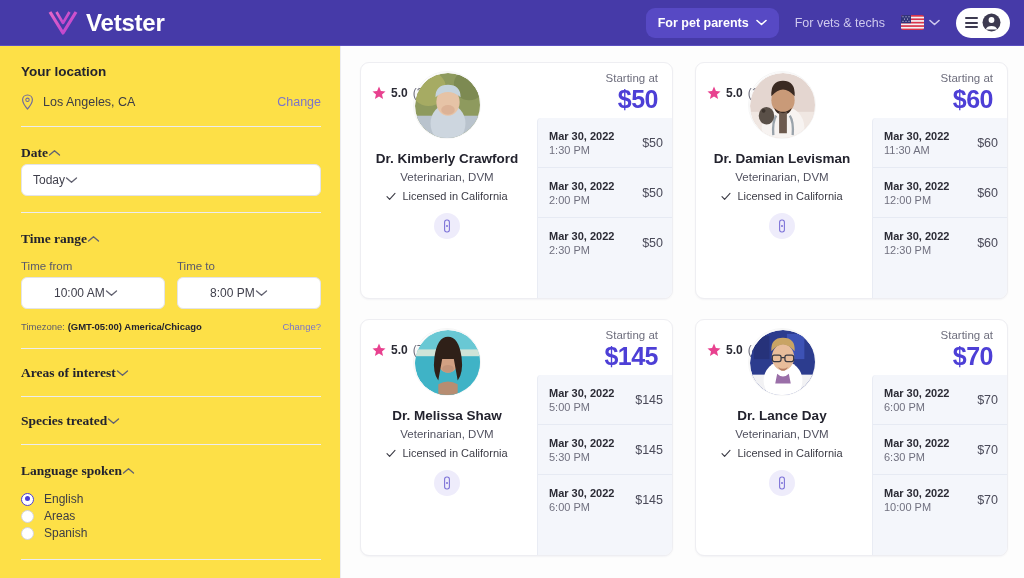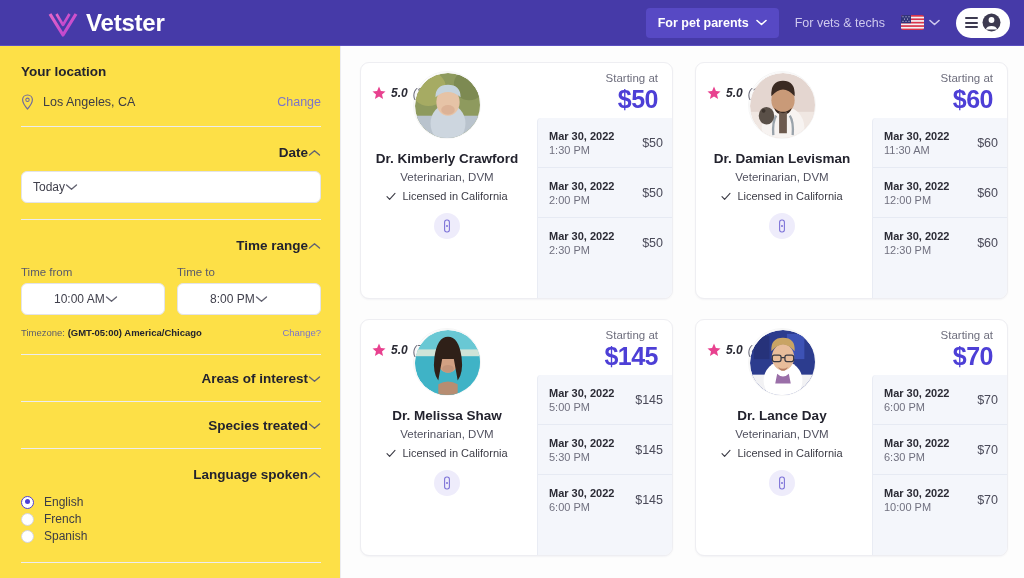--- a/index.html
+++ b/index.html
@@ -13,33 +13,33 @@
 
   
   .header {
     height: 46px; width: 100%;
     background: #463aa8;
     display: flex; align-items: center;
     padding: 0 14px 0 48px;
     position: relative;
     border-bottom: 1px solid #5b4fc0;
   }
-  .brand { display: flex; align-items: flex-end; gap: 8px; }
+  .brand { display: flex; align-items: flex-start; gap: 8px; }
   .brand-mark { width: 30px; height: 26px; display: block; }
   .brand-name {
     color: #ffffff; font-size: 24px; font-weight: bold;
     letter-spacing: -0.2px;
   }
   .header-right {
     margin-left: auto; display: flex; align-items: center; gap: 16px;
   }
   .pill-btn {
     background: #5749c4; color: #ffffff;
     font-size: 12.5px; font-weight: bold;
-    padding: 8px 12px; border-radius: 4px;
+    padding: 8px 12px; border-radius: 9px;
     display: flex; align-items: center; gap: 7px;
     cursor: pointer; border: none;
     font-family: "Liberation Sans", sans-serif;
   }
   .nav-link {
     color: #cfc9ee; font-size: 12.5px; cursor: pointer;
     white-space: nowrap;
   }
   .lang-wrap { display: flex; align-items: center; gap: 5px; cursor: pointer; }
   .flag { width: 23px; height: 15px; border-radius: 2px; display: block; }
@@ -63,34 +63,35 @@
     background: #fde047;
     padding: 0 19px 0 21px;
     border-right: 1px solid #ececf0;
     overflow: hidden;
   }
   .sec { border-bottom: 1px solid #ececf0; padding: 18px 0 16px 0; }
   .sec-title {
     font-size: 13.5px; font-weight: bold; color: #23232e;
   }
   .sec-head {
-    display: flex; align-items: center; justify-content: flex-end;
+    display: flex; align-items: center; justify-content: flex-start;
     cursor: pointer;
+    font-family: Liberation Serif, serif;
   }
   .chev-g { width: 13px; height: 8px; display: block; }
   .loc-row {
     display: flex; align-items: center; margin-top: 15px;
   }
   .pin-ic { width: 13px; height: 16px; margin-right: 9px; display: block; }
   .loc-text { font-size: 12.5px; color: #3c3c46; }
   .link {
     margin-left: auto; font-size: 12.5px; color: #7b75c9; cursor: pointer;
   }
   .select {
-    margin-top: 11px;
+    margin-top: 3px;
     height: 32px; width: 100%;
     border: 1px solid #e3e3e9; border-radius: 6px;
     background: #fff;
     display: flex; align-items: center;
     padding: 0 11px;
     font-size: 12px; color: #40404c;
     cursor: pointer;
   }
   .select .chev-g { margin-left: auto; }
   .two-col { display: flex; gap: 12px; margin-top: 13px; }
@@ -137,21 +138,21 @@
     border-radius: 9px;
     height: 237px;
     position: relative;
     overflow: hidden;
     box-shadow: 0 1px 2px rgba(30,30,60,0.045);
   }
   .card-top {
     display: flex; justify-content: space-between;
     padding: 9px 12px 0 11px;
   }
-  .rating { display: flex; align-items: center; gap: 5px; font-style: italic; }
+  .rating { display: flex; align-items: center; gap: 5px; }
   .star { width: 14px; height: 14px; display: block; }
   .rating-val { font-size: 12px; font-weight: bold; color: #2b2b35; }
   .rating-cnt { font-size: 12px; color: #6e6e7d; }
   .price-box { text-align: right; padding-right: 2px; }
   .price-label { font-size: 11.5px; color: #6e6e7d; line-height: 1.1; }
   .price-val {
     font-size: 25px; font-weight: bold; color: #4d3fd6;
     line-height: 1.15; letter-spacing: -0.5px;
   }
   .vet-col {
@@ -388,21 +389,21 @@
             </svg>
         </span>
       </div>
       <div class="radio-list">
         <div class="radio-row">
           <span class="radio on"></span>
           <span class="radio-lab">English</span>
         </div>
         <div class="radio-row">
           <span class="radio"></span>
-          <span class="radio-lab">French</span>
+          <span class="radio-lab">Areas</span>
         </div>
         <div class="radio-row">
           <span class="radio"></span>
           <span class="radio-lab">Spanish</span>
         </div>
       </div>
     </div>
 
     <div class="sec sec-collapsed">
       

